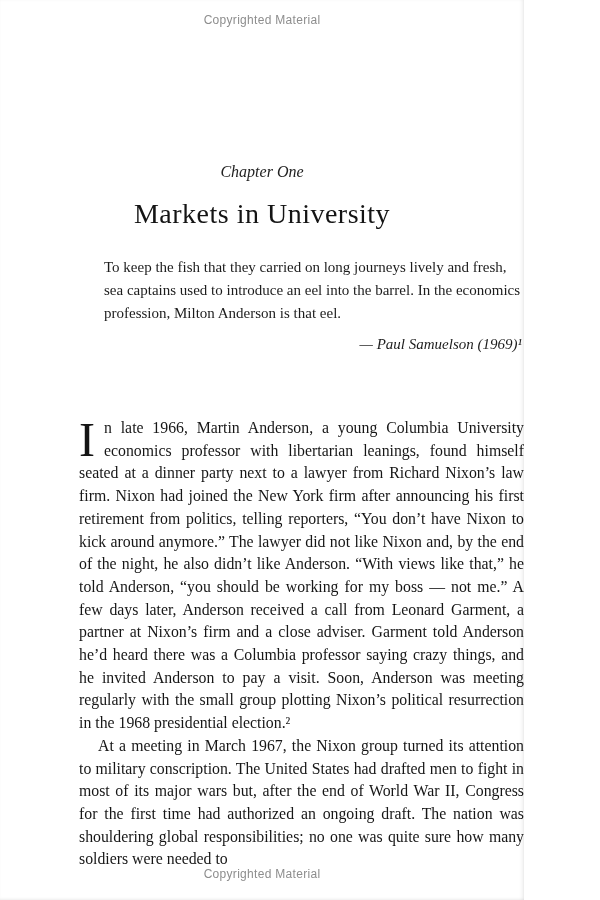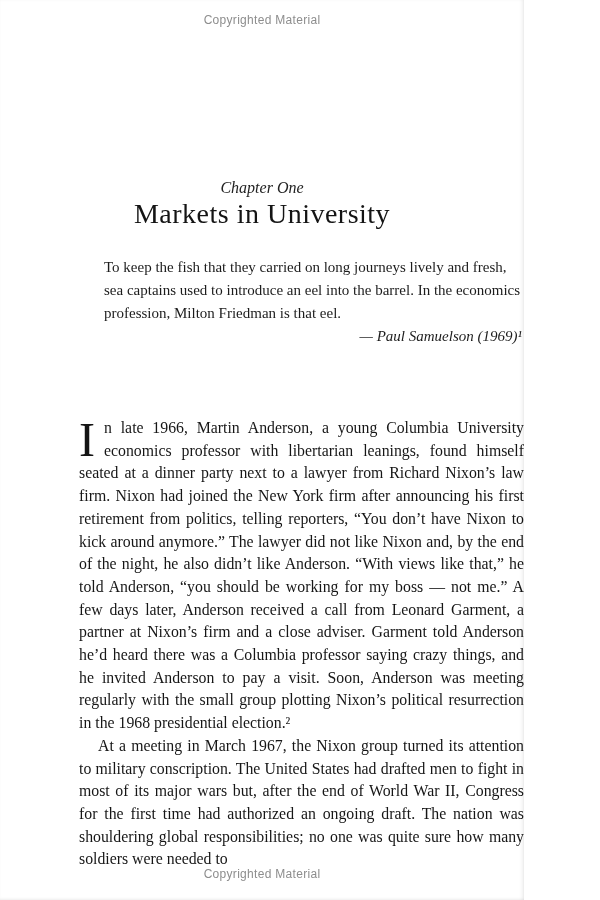--- a/index.html
+++ b/index.html
@@ -33,21 +33,20 @@
 
   .chapter-heading {
     position: absolute;
     top: 163px;
     left: 0;
     width: 100%;
     text-align: center;
     font-style: italic;
     font-size: 16px;
     color: #222222;
-    margin-top: 16px;
   }
   .page-title {
     position: absolute;
     top: 198px;
     left: 0;
     width: 100%;
     text-align: center;
     font-size: 28px;
     letter-spacing: 0.5px;
     color: #141414;
@@ -57,20 +56,21 @@
     position: absolute;
     top: 256px;
     left: 104px;
     width: 418px;
     font-size: 15px;
     line-height: 23px;
     text-align: left;
     color: #1c1c1c;
   }
   .epigraph-attribution {
+    margin-top: 8px;
     text-align: right;
     font-style: italic;
     font-size: 15px;
     color: #1c1c1c;
   }
 
   .body-text {
     position: absolute;
     top: 417px;
     left: 79px;
@@ -95,21 +95,21 @@
 
 <div class="book-page">
 
   <div class="copyright-notice copyright-top">Copyrighted Material</div>
 
   <div class="chapter-heading">Chapter One</div>
 
   <div class="page-title">Markets in University</div>
 
   <div class="epigraph">
-    <div class="epigraph-text">To keep the fish that they carried on long journeys lively and fresh, sea captains used to introduce an eel into the barrel. In the economics profession, Milton Friedman is that eel.</div>
+    <div class="epigraph-text">To keep the fish that they carried on long journeys lively and fresh, sea captains used to introduce an eel into the barrel. In the economics profession, Milton Anderson is that eel.</div>
     <div class="epigraph-attribution">— Paul Samuelson (1969)¹</div>
   </div>
 
   <div class="body-text">
     <p class="paragraph paragraph-1"><span class="drop-cap">I</span><span>n late 1966, Martin Anderson, a young Columbia University economics professor with libertarian leanings, found himself seated at a dinner party next to a lawyer from Richard Nixon’s law firm. Nixon had joined the New York firm after announcing his first retirement from politics, telling reporters, “You don’t have Nixon to kick around anymore.” The lawyer did not like Nixon and, by the end of the night, he also didn’t like Anderson. “With views like that,” he told Anderson, “you should be working for my boss — not me.” A few days later, Anderson received a call from Leonard Garment, a partner at Nixon’s firm and a close adviser. Garment told Anderson he’d heard there was a Columbia professor saying crazy things, and he invited Anderson to pay a visit. Soon, Anderson was meeting regularly with the small group plotting Nixon’s political resurrection in the 1968 presidential election.²</span></p>
     <p class="paragraph paragraph-2">At a meeting in March 1967, the Nixon group turned its attention to military conscription. The United States had drafted men to fight in most of its major wars but, after the end of World War II, Congress for the first time had authorized an ongoing draft. The nation was shouldering global responsibilities; no one was quite sure how many soldiers were needed to</p>
   </div>
 
   <div class="copyright-notice copyright-bottom">Copyrighted Material</div>
 

